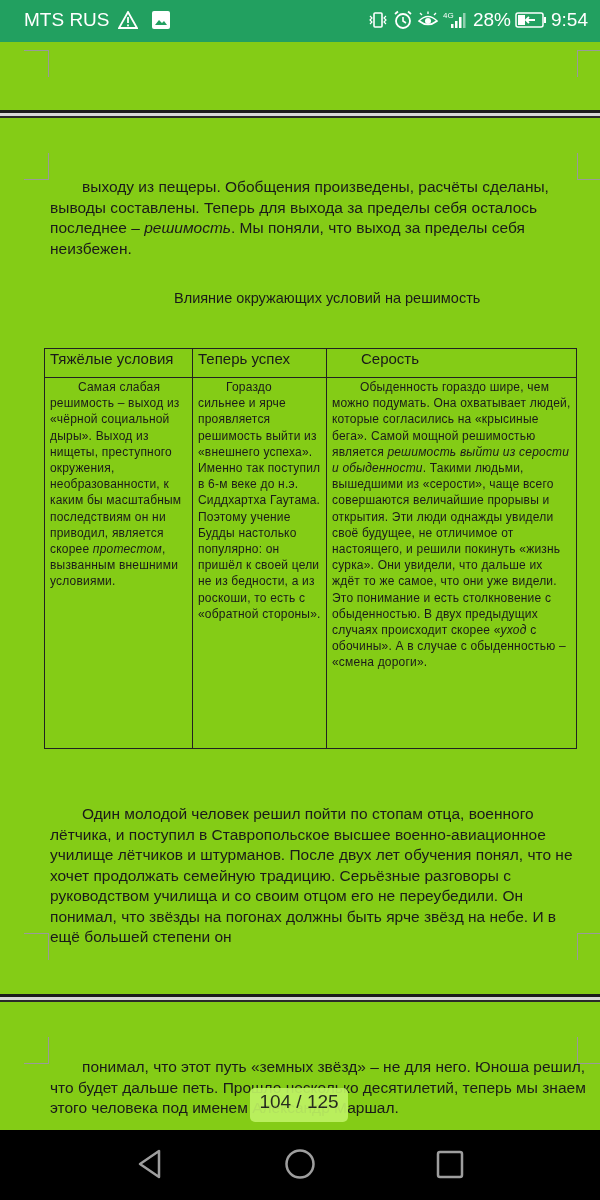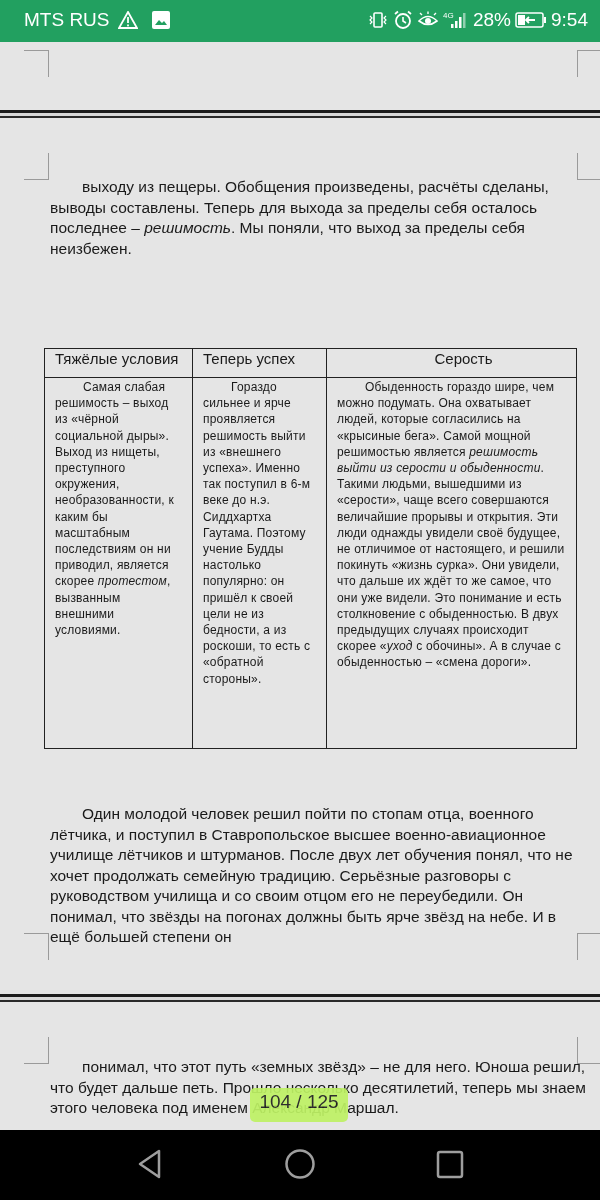--- a/index.html
+++ b/index.html
@@ -1,32 +1,32 @@
 <!DOCTYPE html>
 <html><head>
 <meta charset="utf-8">
 <style>
   html, body { margin:0; padding:0; }
   body { width:600px; height:1200px; position:relative; overflow:hidden; background:#ffffff; font-family:"Liberation Sans", sans-serif; color:#1a1a1a; }
   .statusbar { position:absolute; left:0; top:0; width:600px; height:42px; background:#22a060; color:#fff; font-size:19px; }
   .statusbar .left { position:absolute; left:24px; top:9px; display:flex; align-items:center; gap:8px; }
   .statusbar .right { position:absolute; right:12px; top:9px; display:flex; align-items:center; gap:4px; }
   .sb-icon { display:inline-flex; align-items:center; justify-content:center; }
-  .page-area { position:absolute; left:0; top:42px; width:600px; height:1088px; background:#e5e5e5; overflow:hidden; }
+  .page-area { position:absolute; left:0; top:42px; width:600px; height:1088px; background:#84cc16; overflow:hidden; }
   .corner { position:absolute; width:24px; height:26px; border-color:#9a9a9a; border-style:solid; border-width:0; }
   .c-br { border-bottom-width:1px; border-left-width:1px; }
   .page-sep { position:absolute; left:0; width:600px; height:8px; }
   .page-sep .l1 { height:3px; background:#1c1c1c; }
   .page-sep .l2 { height:3px; background:#d8d8d8; }
   .page-sep .l3 { height:2px; background:#2a2a2a; }
   .para { position:absolute; left:50px; width:540px; font-size:15.5px; line-height:20.5px; color:#1a1a1a; }
   .indent { display:inline-block; width:32px; }
   .table-title { position:absolute; left:174px; top:248px; font-size:14.5px; color:#1a1a1a; }
   table.doc { position:absolute; left:44px; top:306px; width:532px; border-collapse:collapse; table-layout:fixed; }
-  table.doc th, table.doc td { border:1.5px solid #222; vertical-align:top; padding:1px 10px; text-align:left;margin-left:31px; }
+  table.doc th, table.doc td { border:1.5px solid #222; vertical-align:top; padding:1px 5px; text-align:left;margin-left:31px; }
   table.doc th { font-weight:normal; font-size:15px; height:26px; padding-top:1px; }
   table.doc td { font-size:12px; line-height:16.2px; height:368px; letter-spacing:0.2px; }
   .cell-indent { display:inline-block; width:28px; }
   .page-indicator { position:absolute; left:250px; top:1088px; width:98px; height:34px; background:#bef264; opacity:0.92; border-radius:5px; font-size:19px; color:#1f1f1f; text-align:center; line-height:28px; }
   .navbar { position:absolute; left:0; top:1130px; width:600px; height:70px; background:#000; }
   .nav-btn { position:absolute; top:14px; width:40px; height:40px; display:flex; align-items:center; justify-content:center; }
 </style>
 </head>
 <body>
 
@@ -100,32 +100,33 @@
       <div class="l1"></div>
       <div class="l2"></div>
       <div class="l3"></div>
     </div>
 
   <div class="corner" style="left:24px; top:111px; width:24px; height:26px; border-bottom:1px solid #9a9a9a; border-right:1px solid #9a9a9a;"></div>
   <div class="corner" style="left:577px; top:111px; width:23px; height:26px; border-bottom:1px solid #9a9a9a; border-left:1px solid #9a9a9a;"></div>
 
   <div class="para" style="top:135px;"><span class="indent"></span><span>выходу из пещеры.  Обобщения произведены, расчёты сделаны, выводы составлены.  Теперь для выхода за пределы себя осталось последнее – </span><i>решимость</i><span>. Мы поняли, что выход за пределы себя неизбежен.</span></div>
 
+  <div class="table-title">Влияние окружающих условий на решимость</div>
 
   <table class="doc">
     <colgroup>
         <col style="width:148px">
         <col style="width:134px">
         <col style="width:250px">
       </colgroup>
     <tbody>
         <tr>
       <th>Тяжёлые условия</th>
       <th>Теперь успех</th>
-      <th style="padding-left:34px;text-align:center;">Серость</th>
+      <th style="padding-left:34px;">Серость</th>
     </tr>
     <tr>
       <td><span class="cell-indent"></span><span>Самая слабая решимость – выход из «чёрной социальной дыры». Выход из нищеты, преступного окружения, необразованности, к каким бы масштабным последствиям он ни приводил, является скорее </span><i>протестом</i><span>, вызванным внешними условиями.</span></td>
       <td><span class="cell-indent"></span><span>Гораздо сильнее и ярче проявляется решимость выйти из «внешнего успеха». Именно так поступил в 6-м веке до н.э. Сиддхартха Гаутама. Поэтому учение Будды настолько популярно: он пришёл к своей цели не из бедности, а из роскоши, то есть с «обратной стороны».</span></td>
       <td><span class="cell-indent"></span><span>Обыденность гораздо шире, чем можно подумать. Она охватывает людей, которые согласились на «крысиные бега». Самой мощной решимостью является </span><i>решимость выйти из серости и обыденности</i><span>. Такими людьми, вышедшими из «серости», чаще всего совершаются величайшие прорывы и открытия. Эти люди однажды увидели своё будущее, не отличимое от настоящего, и решили покинуть «жизнь сурка».  Они увидели, что дальше их ждёт то же самое, что они уже видели. Это понимание и есть столкновение с обыденностью. В двух предыдущих случаях происходит скорее «</span><i>уход</i><span> с обочины». А в случае с обыденностью – «смена дороги».</span></td>
     </tr>
   </tbody>
     </table>
 
   <div class="para" style="top:762px;"><span class="indent"></span><span>Один молодой человек решил пойти по стопам отца, военного лётчика, и поступил в Ставропольское высшее военно-авиационное училище лётчиков и штурманов. После двух лет обучения понял, что не хочет продолжать семейную традицию. Серьёзные разговоры с руководством училища и со своим отцом его не переубедили. Он понимал, что звёзды на погонах должны быть ярче звёзд на небе. И в ещё большей степени он</span></div>

